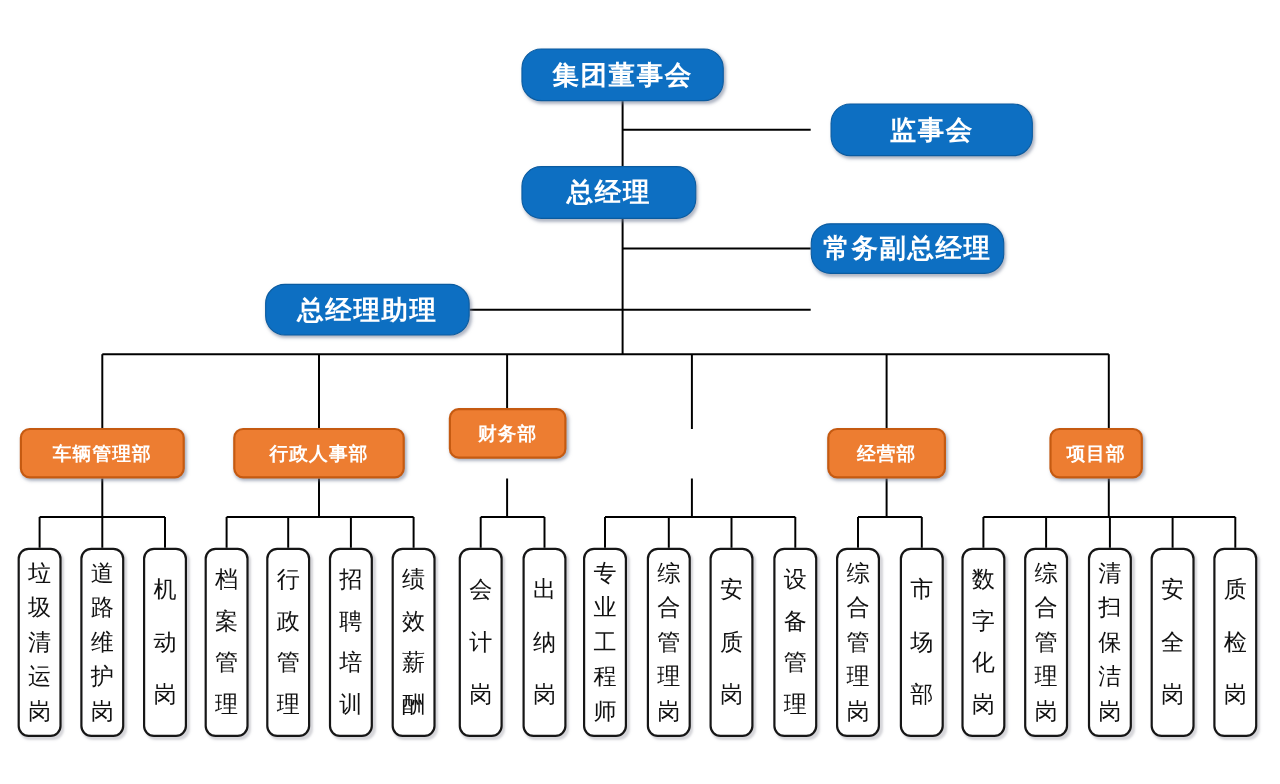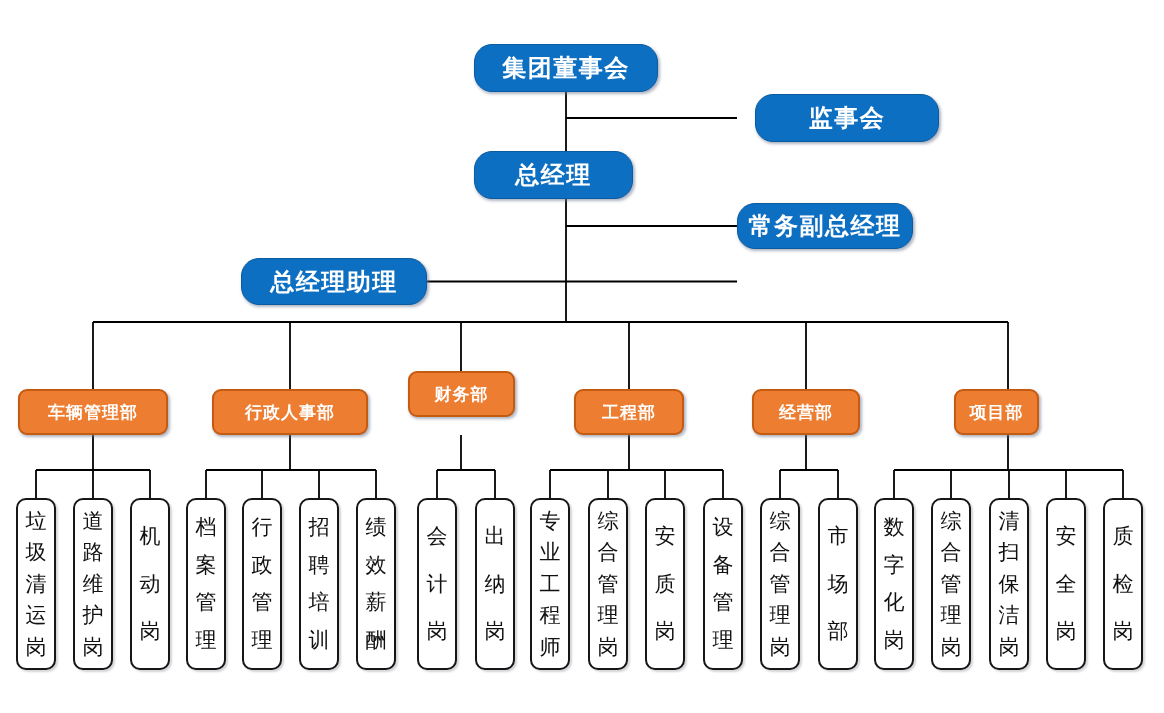--- a/index.html
+++ b/index.html
@@ -100,21 +100,20 @@
 
   <div class="node exec" style="left:241px;top:258px;width:186px;height:47px">总经理助理</div>
 
 
   <div class="node dept" style="left:18px;top:389px;width:150px;height:46px">车辆管理部</div>
 
   <div class="node dept" style="left:212px;top:389px;width:156px;height:46px">行政人事部</div>
 
   <div class="node dept" style="left:408px;top:371px;width:107px;height:46px">财务部</div>
 
-  <div class="node dept" style="left:574px;top:389px;width:110px;height:46px">工程部</div>
 
   <div class="node dept" style="left:752px;top:389px;width:108px;height:46px">经营部</div>
 
   <div class="node dept" style="left:954px;top:389px;width:85px;height:46px">项目部</div>
 
   <div class="node pos vtext" style="left:16px;top:498px;width:40px;height:172px">
       <span>垃</span>
       <span>圾</span>
       <span>清</span>
       <span>运</span>

